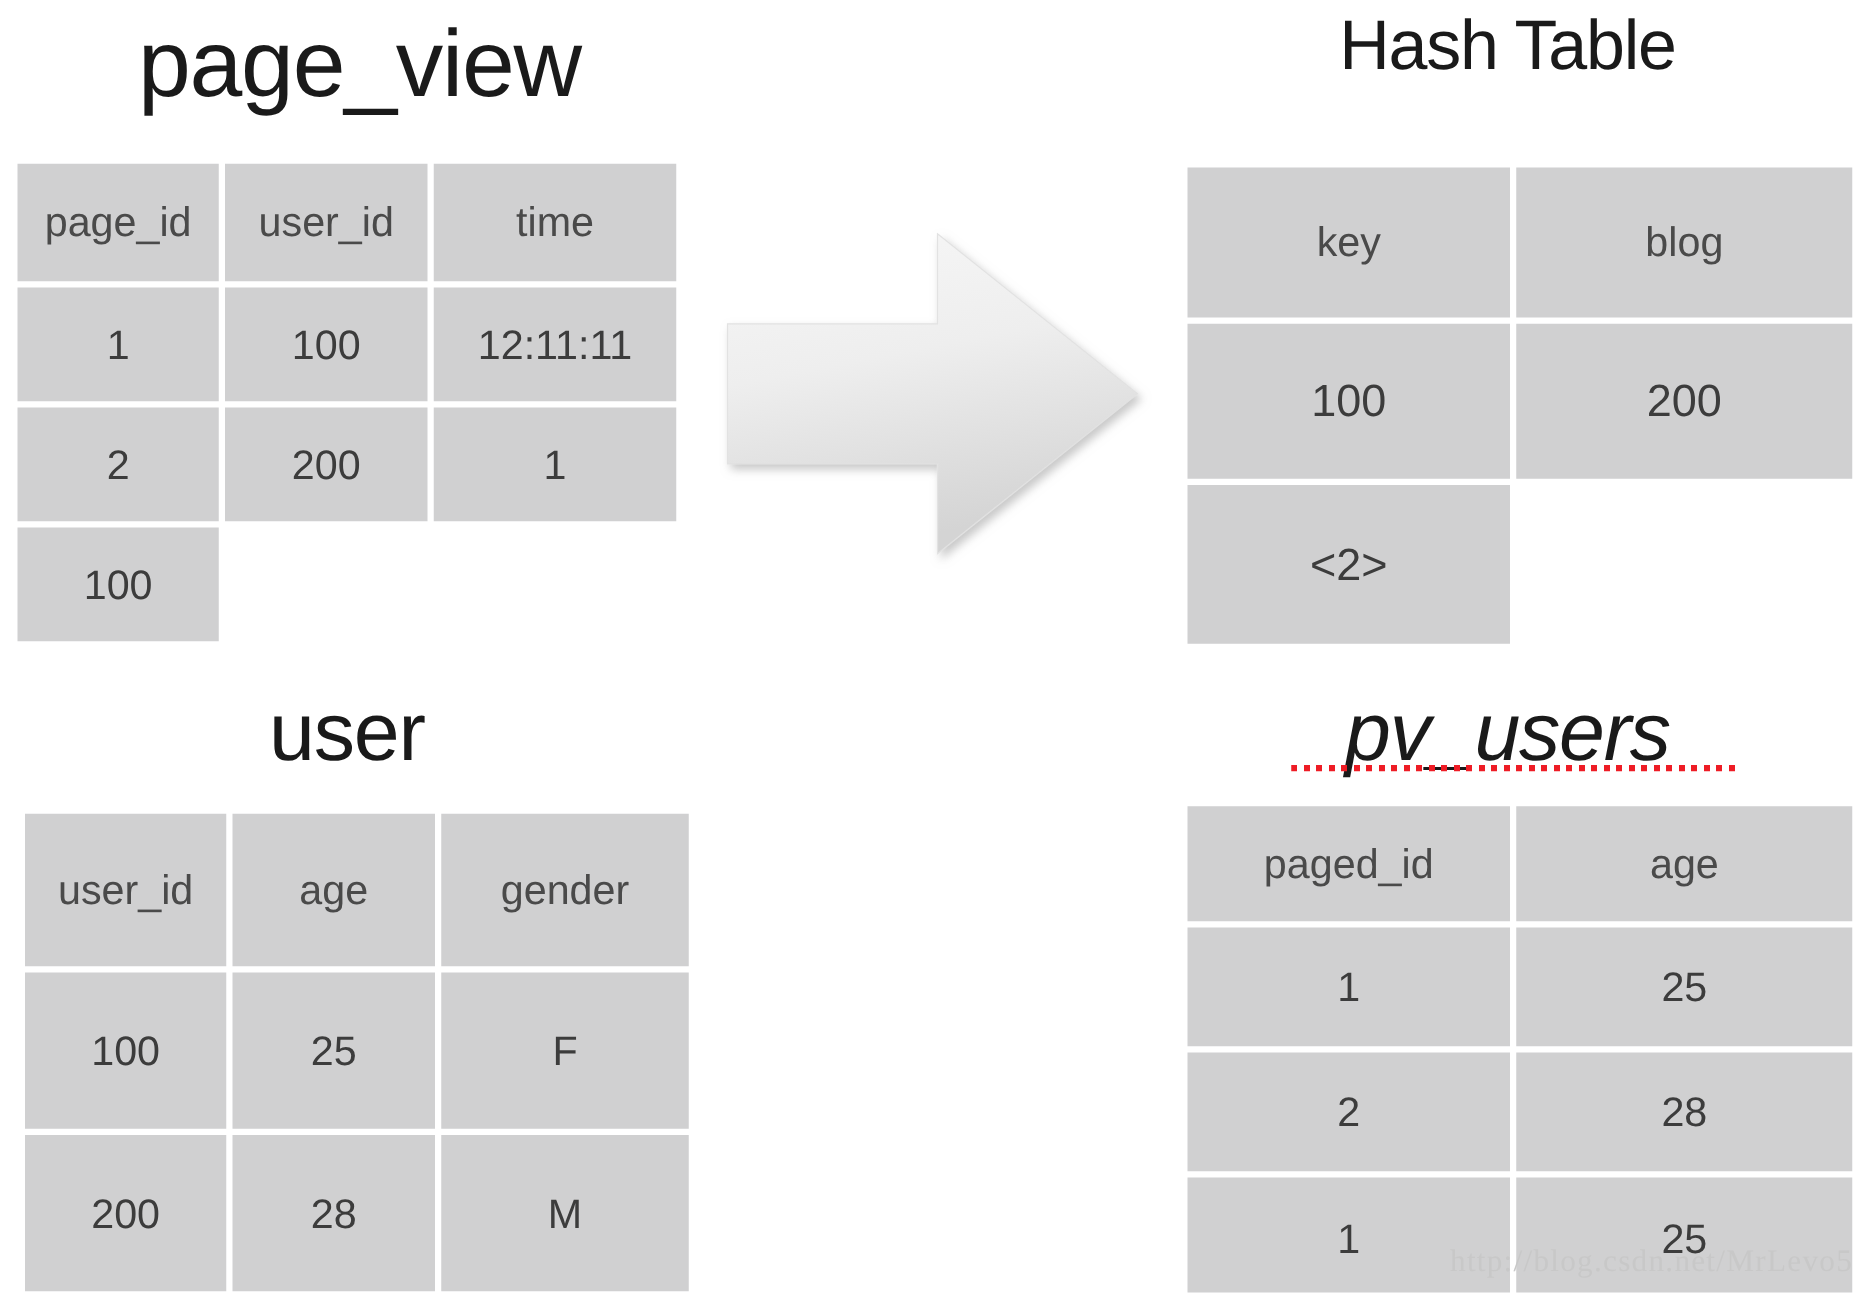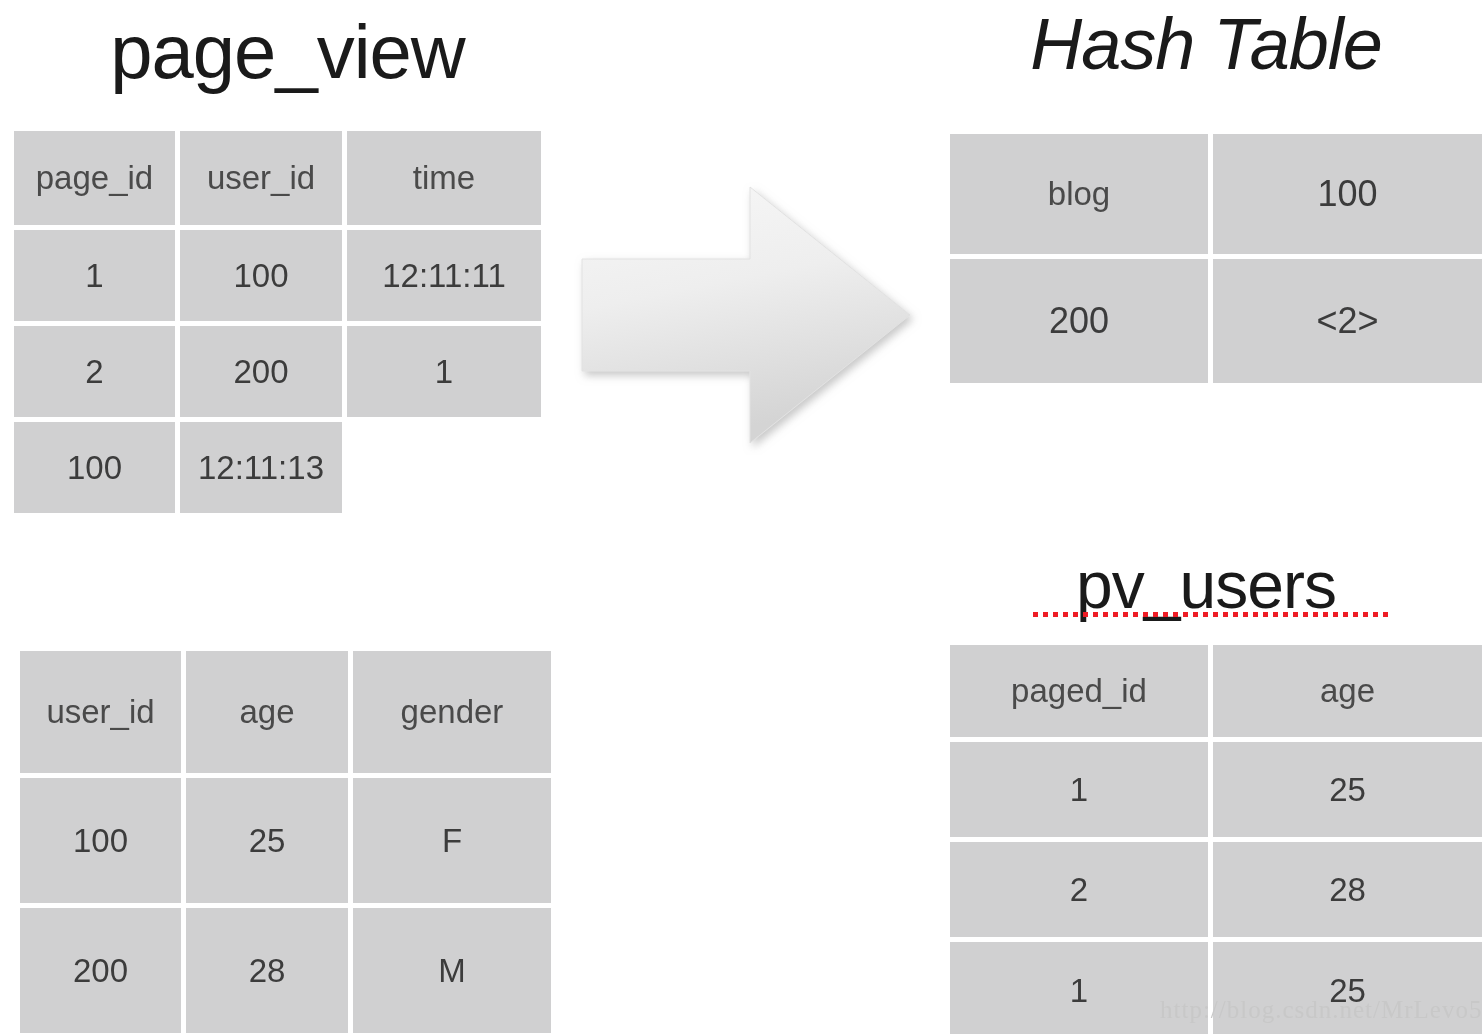--- a/index.html
+++ b/index.html
@@ -36,34 +36,34 @@
   #title-page-view {
     left: 0;
     top: 14px;
     width: 575px;
     font-size: 76px;
   }
   #title-hash-table {
     left: 930px;
     top: 8px;
     width: 552px;
-    font-size: 72px;
-    font-style: italic;
+    font-size: 56px;
   }
   #title-user {
     left: 0;
     top: 552px;
     width: 555px;
     font-size: 66px;
   }
   #title-pv-users {
     left: 930px;
     top: 552px;
     width: 552px;
     font-size: 66px;
+    font-style: italic;
   }
   .spell-underline {
     position: absolute;
     left: 1033px;
     top: 612px;
     width: 358px;
     height: 5px;
     background-image: repeating-linear-gradient(
       to right,
       #ee1c25 0px, #ee1c25 5px,
@@ -165,48 +165,49 @@
 
     <div class="cell">1</div>
     <div class="cell">100</div>
     <div class="cell">12:11:11</div>
 
     <div class="cell">2</div>
     <div class="cell">200</div>
 
     <div class="cell">1</div>
     <div class="cell">100</div>
-    <div class="cell">12:11:13</div>
   </div>
 
   <svg id="flow-arrow" viewBox="0 0 370 280">
     <defs>
       <linearGradient id="arrowGrad" x1="0" y1="0" x2="0.25" y2="1">
         <stop offset="0%" stop-color="#f7f7f7"></stop>
         <stop offset="45%" stop-color="#eeeeee"></stop>
         <stop offset="100%" stop-color="#d4d4d4"></stop>
       </linearGradient>
       <filter id="arrowShadow" x="-30%" y="-30%" width="170%" height="170%">
         <feDropShadow dx="3" dy="4" stdDeviation="4" flood-color="#9a9a9a" flood-opacity="0.55"></feDropShadow>
       </filter>
     </defs>
     <path d="M 22 84 L 190 84 L 190 12 L 350 140 L 190 268 L 190 196 L 22 196 Z" fill="url(#arrowGrad)" stroke="#e2e2e2" stroke-width="1" filter="url(#arrowShadow)"></path>
   </svg>
 
   <div class="title" id="title-hash-table">Hash Table</div>
 
   <div class="tbl" id="table-hash">
+    <div class="cell hdr">key</div>
     <div class="cell hdr">blog</div>
 
     <div class="cell big">100</div>
 
     <div class="cell big">200</div>
     <div class="cell big">&lt;2&gt;</div>
   </div>
 
+  <div class="title" id="title-user">user</div>
 
   <div class="tbl" id="table-user">
     <div class="cell hdr">user_id</div>
     <div class="cell hdr">age</div>
     <div class="cell hdr">gender</div>
 
     <div class="cell">100</div>
     <div class="cell">25</div>
     <div class="cell">F</div>
 

